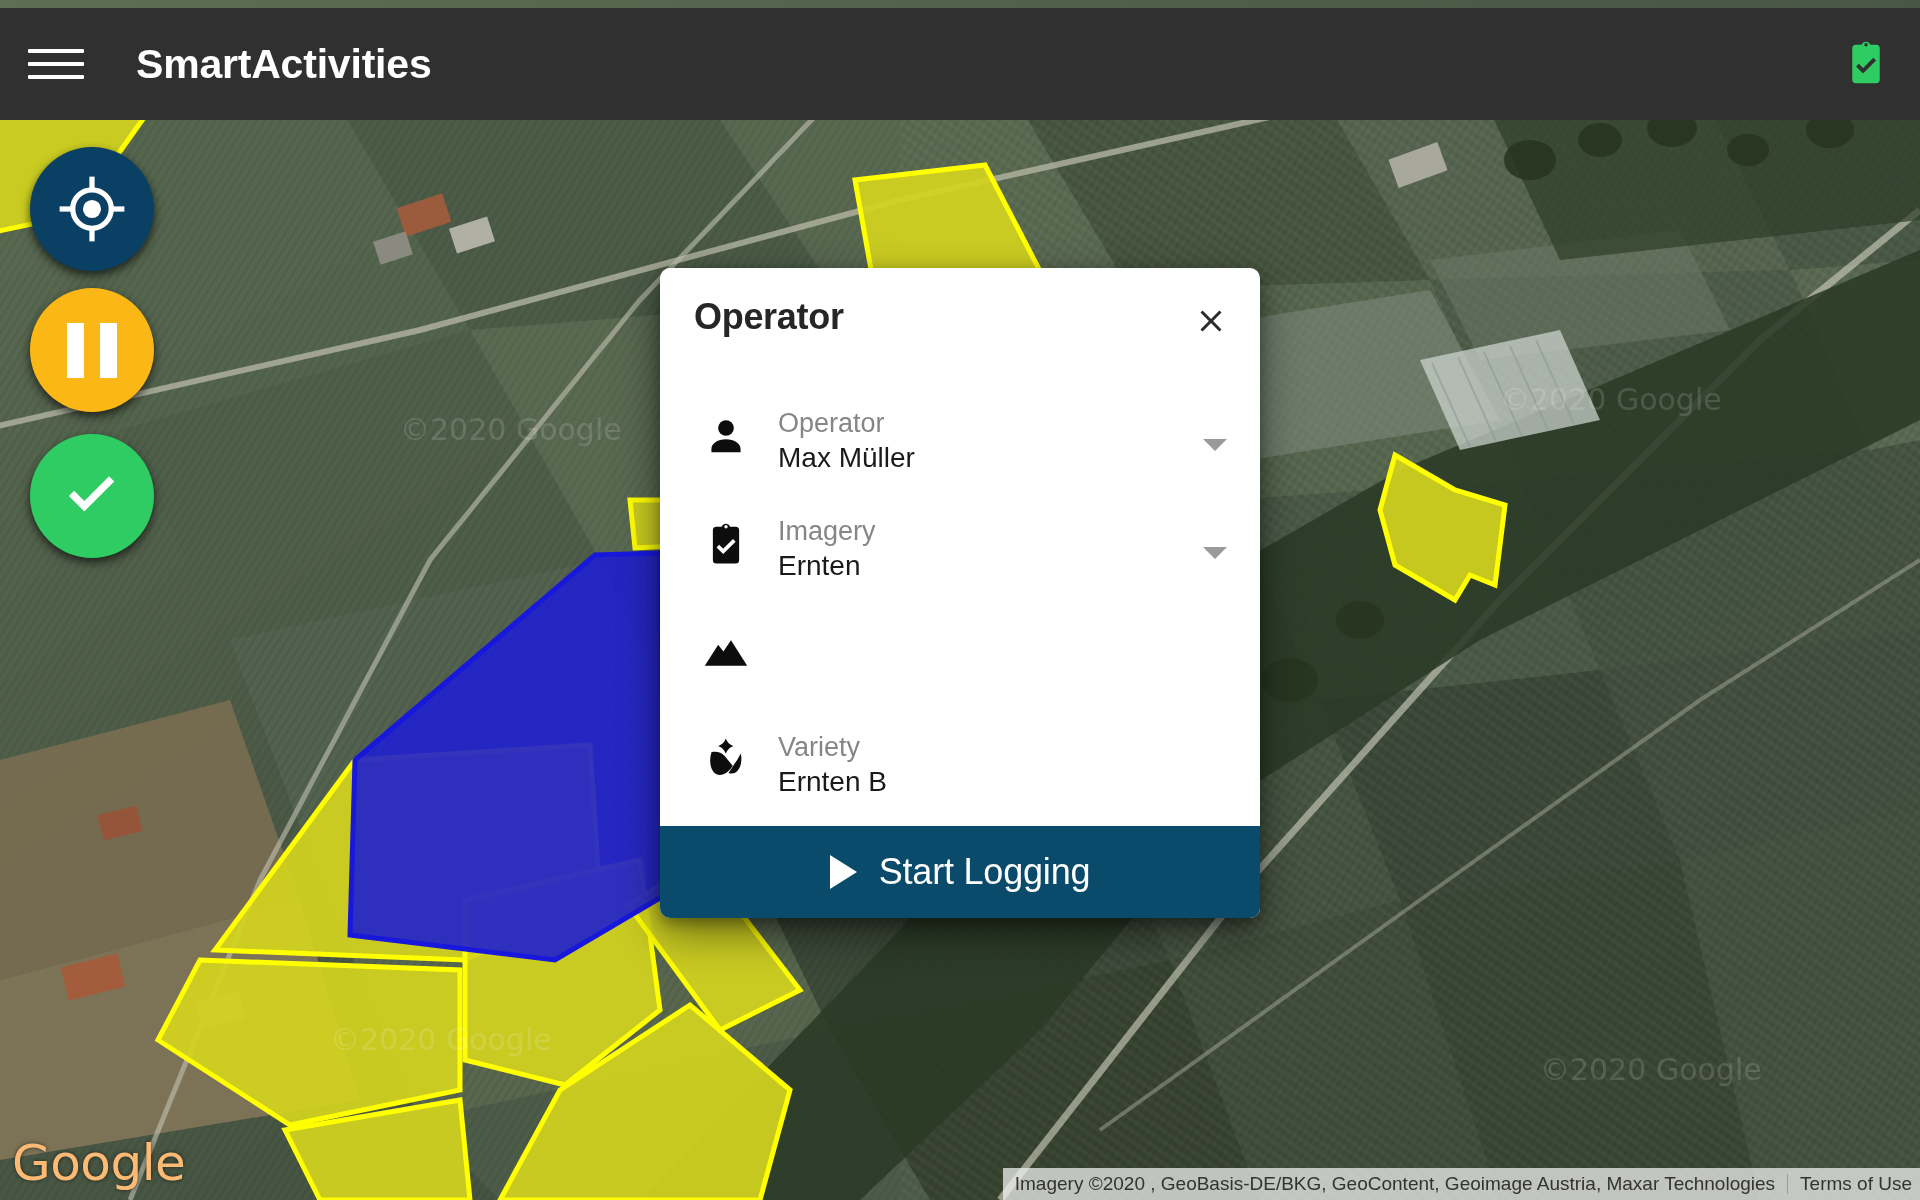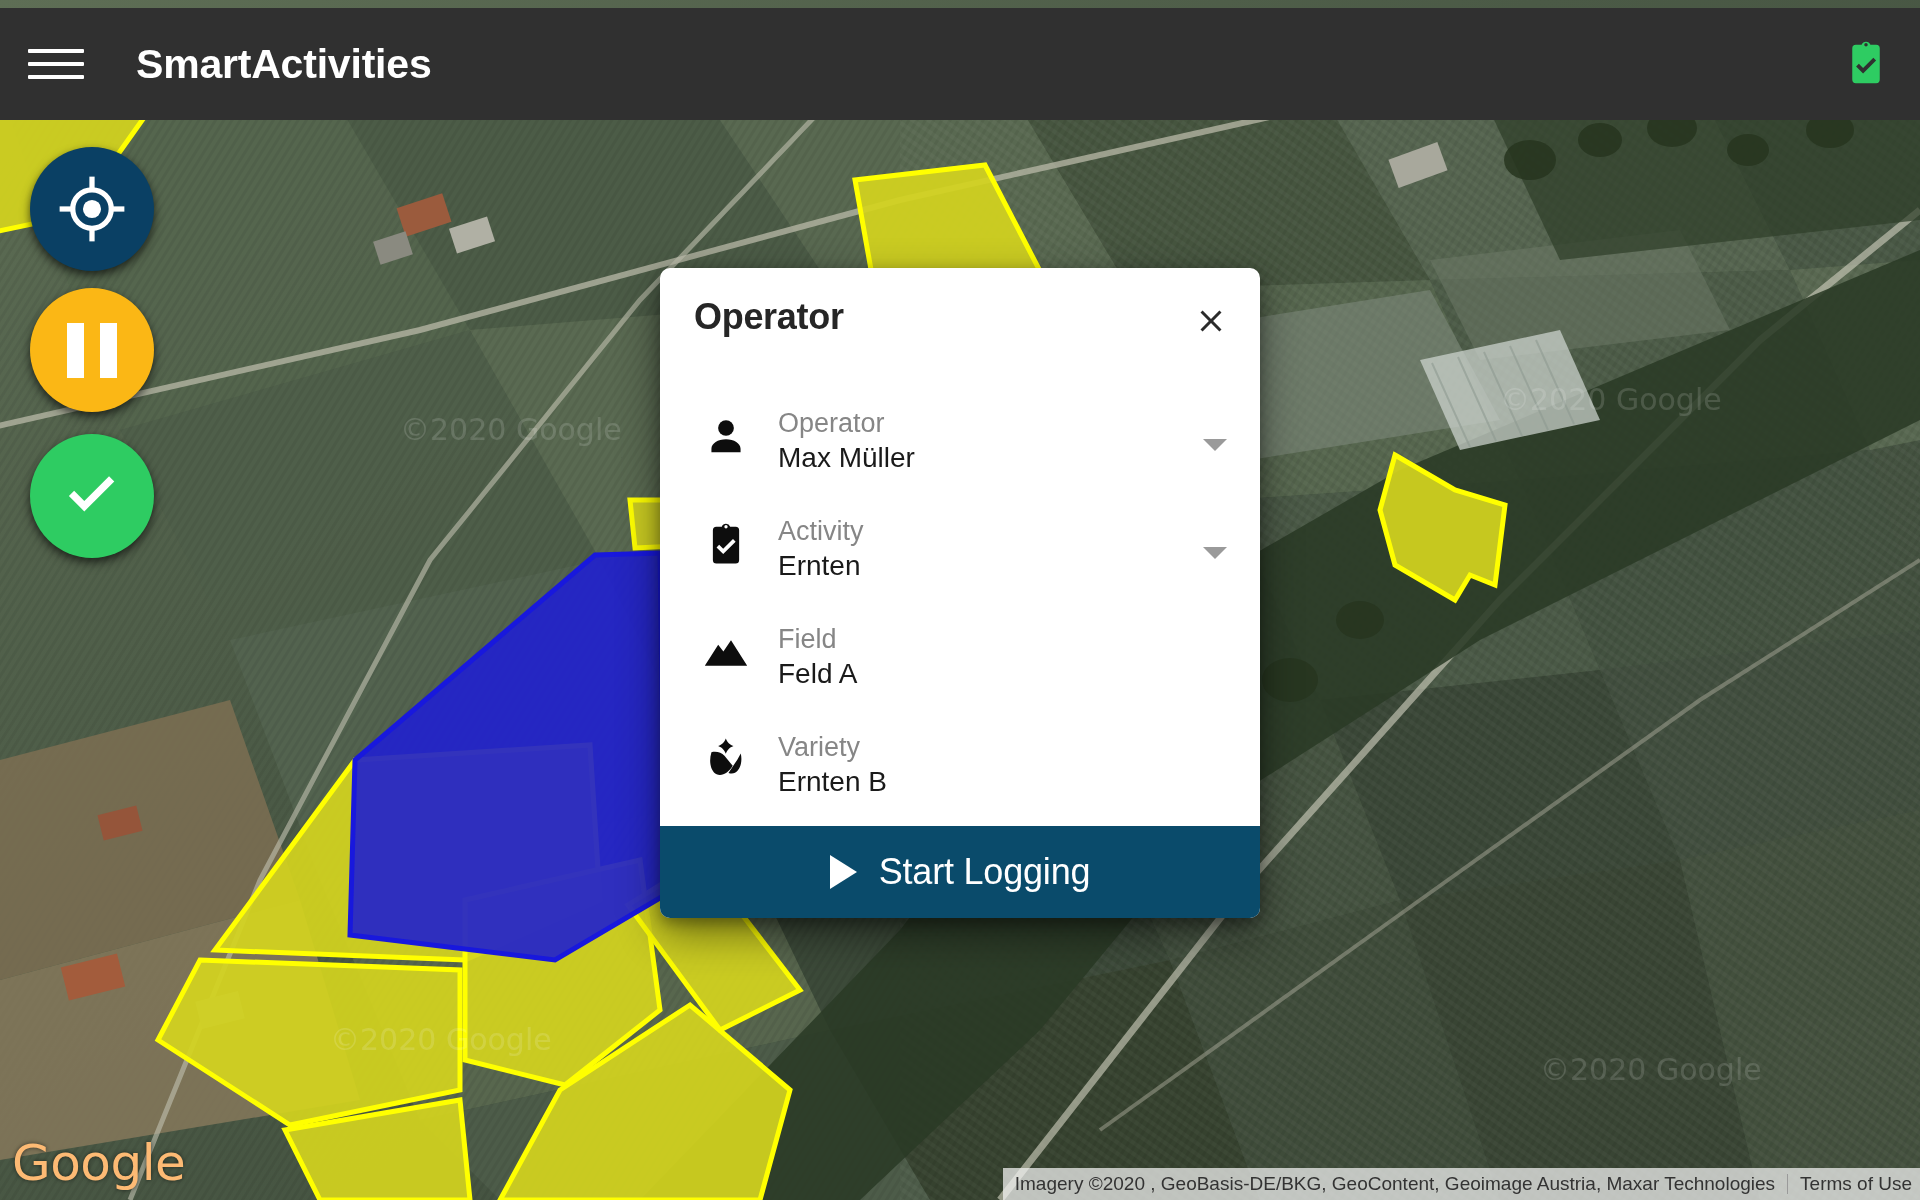--- a/index.html
+++ b/index.html
@@ -457,37 +457,33 @@
       </div>
 
       <div class="field-row">
         <div class="field-icon">
           <svg width="42" height="48" viewBox="0 0 24 26">
             <path d="M17.5 2.5h-3.1a2.6 2.6 0 0 0-4.8 0H6.5A2 2 0 0 0 4.5 4.5v17a2 2 0 0 0 2 2h11a2 2 0 0 0 2-2v-17a2 2 0 0 0-2-2zM12 1.6a.95.95 0 1 1 0 1.9.95.95 0 0 1 0-1.9z" fill="#0d0d0d"></path>
             <path d="M10.4 18.2 6.6 14.4l1.5-1.5 2.3 2.3 5.6-5.6 1.5 1.5z" fill="#ffffff"></path>
           </svg>
         </div>
         <div class="field-texts">
-          <div class="field-label">Activity</div>
+          <div class="field-label">Imagery</div>
           <div class="field-value">Ernten</div>
         </div>
         <div class="field-caret">
           <span class="caret-tri"></span>
         </div>
       </div>
 
       <div class="field-row">
         <div class="field-icon">
           <svg width="48" height="34" viewBox="0 0 24 16">
             <path d="M14.5 1.6 10.7 7.2 8.1 3.9 1.4 14.4h21.2z" fill="#0d0d0d"></path>
           </svg>
-        </div>
-        <div class="field-texts">
-          <div class="field-label">Field</div>
-          <div class="field-value">Feld A</div>
         </div>
       </div>
 
       <div class="field-row">
         <div class="field-icon">
           <svg width="46" height="50" viewBox="0 0 24 26">
             <path d="M11.9 1.2c.9 2.1 1.9 3.1 4 4-2.1.9-3.1 1.9-4 4-.9-2.1-1.9-3.1-4-4 2.1-.9 3.1-1.9 4-4z" fill="#0d0d0d"></path>
             <path d="M4.4 8.4c2.6-.6 5.2.1 6.8 1.9l4.3 5.2c-2.1 3.6-5.6 5.6-8.4 4.4-3.1-1.4-4.2-6.7-2.7-11.5z" fill="#0d0d0d"></path>
             <path d="M19.7 9.1c1 4.3-.3 8.6-3 10-1 .5-2.2.5-3.4.1l4.6-6.9z" fill="#0d0d0d"></path>
           </svg>

